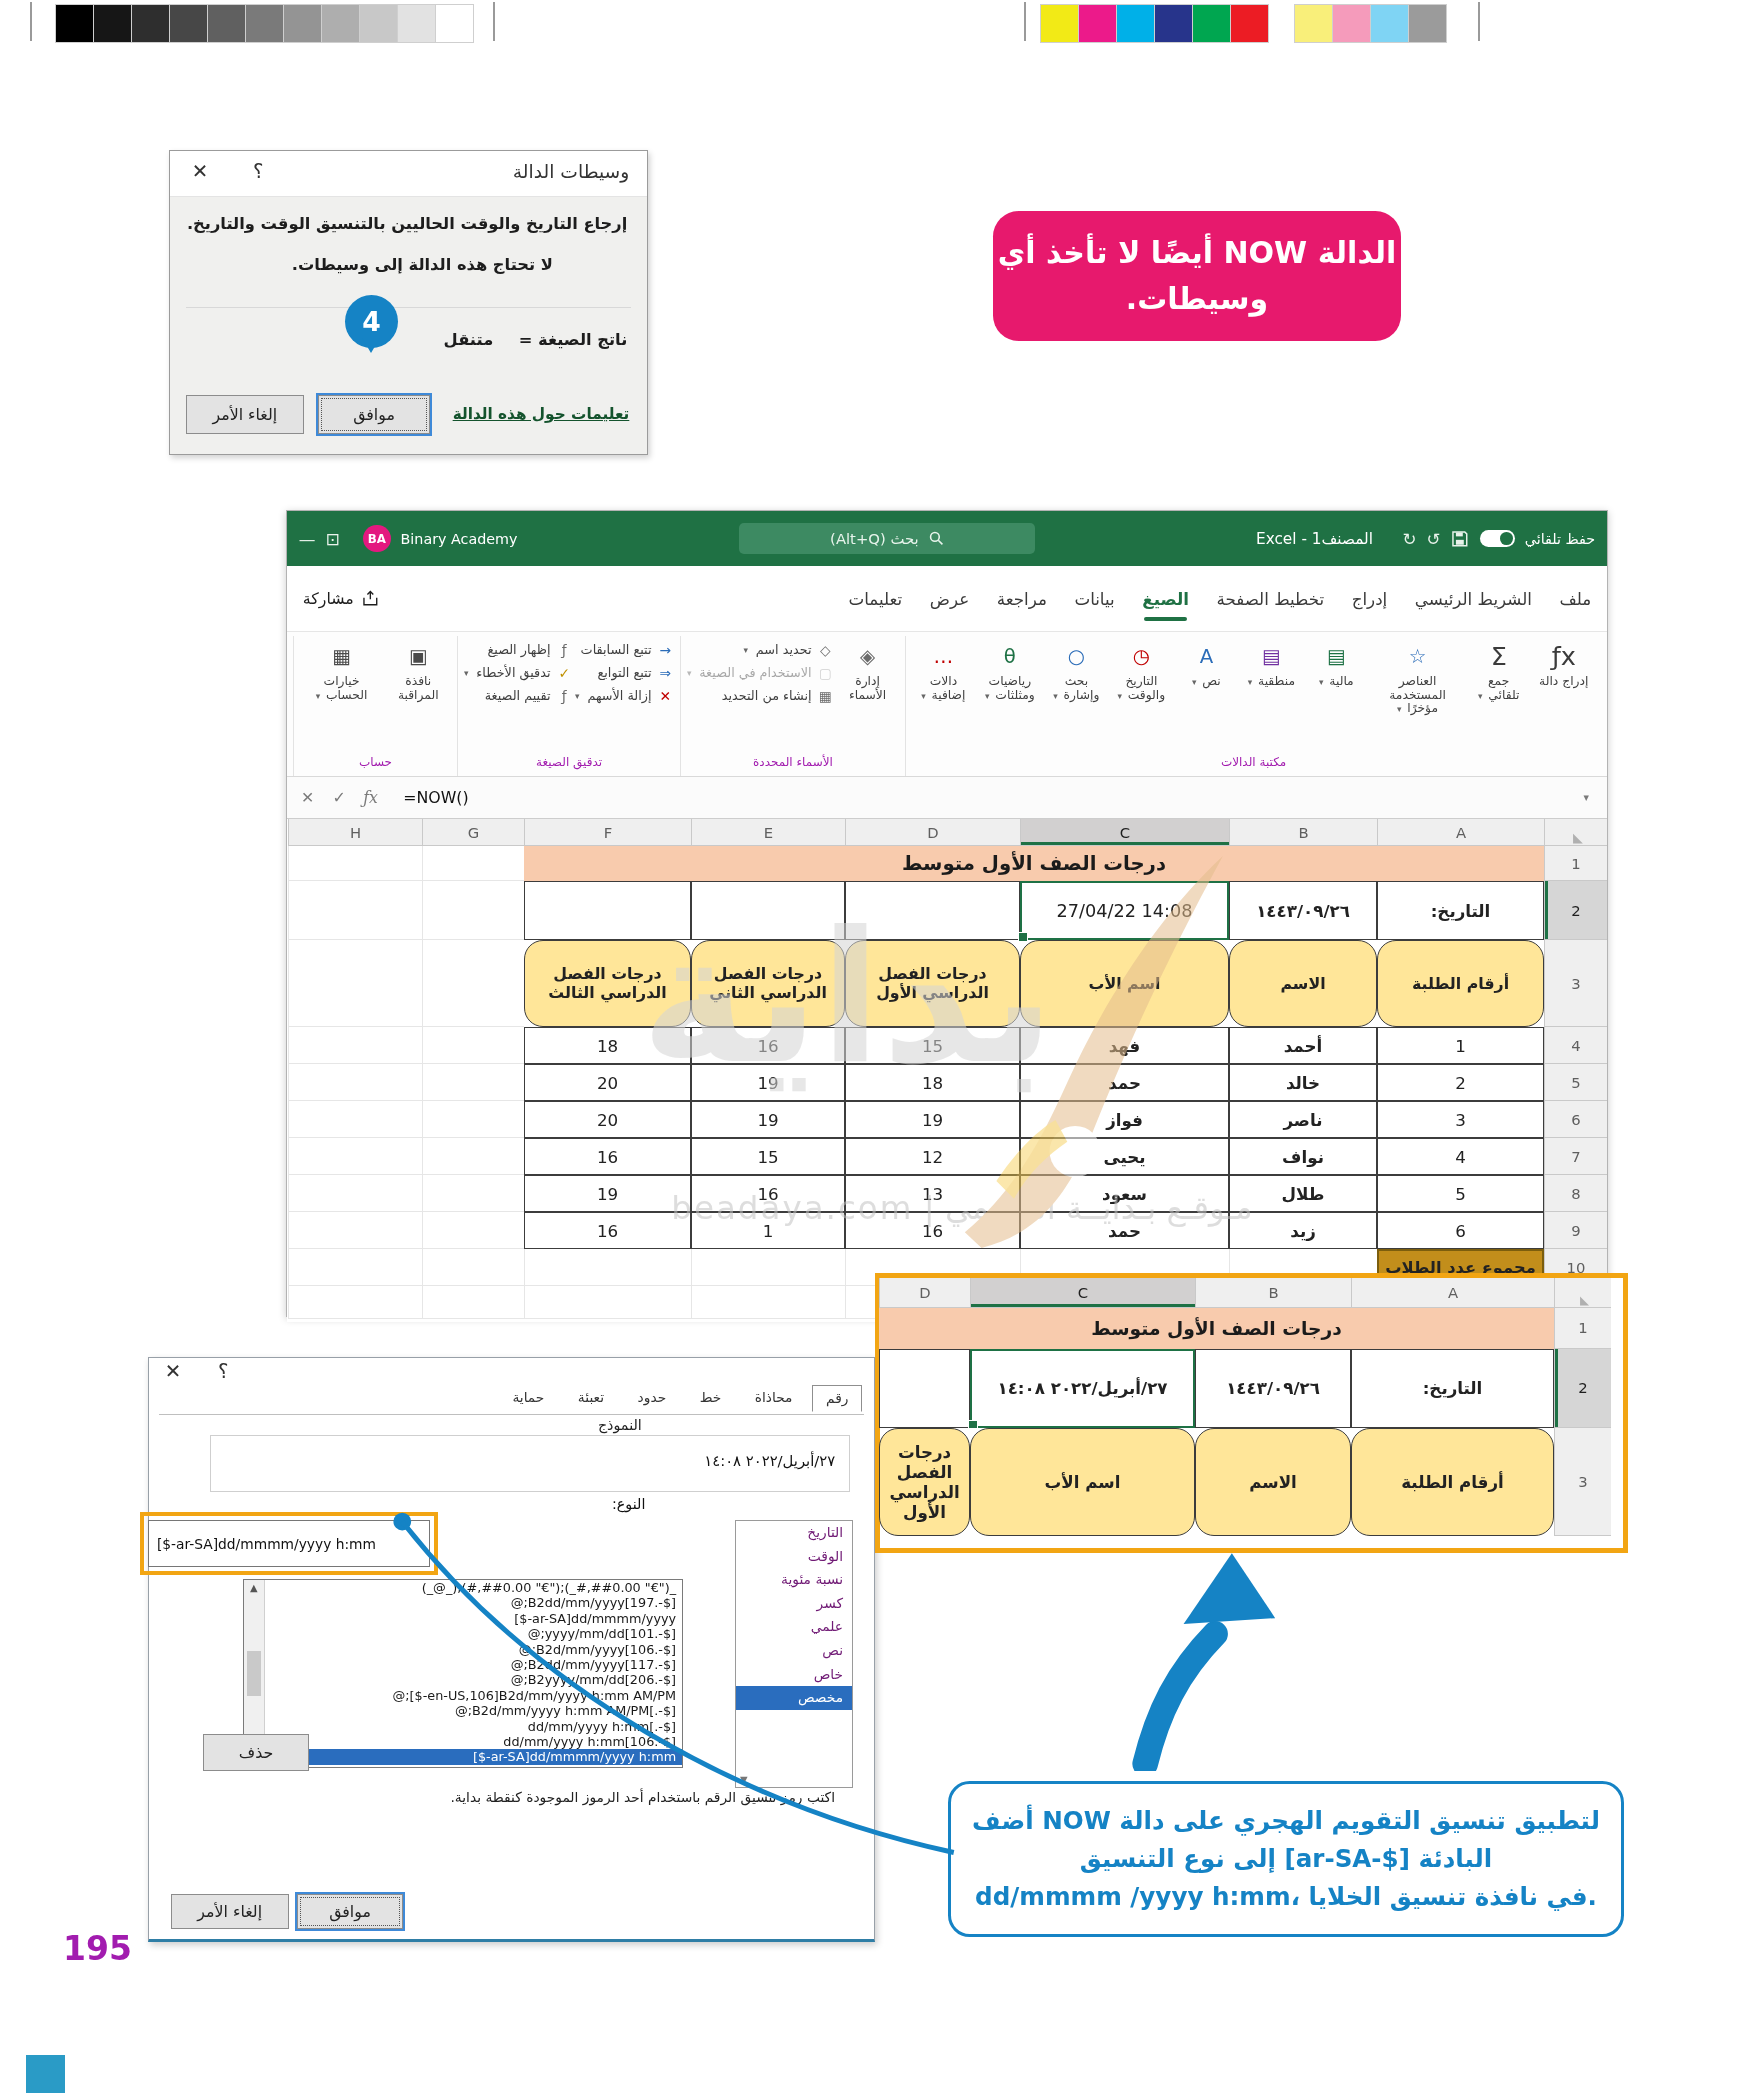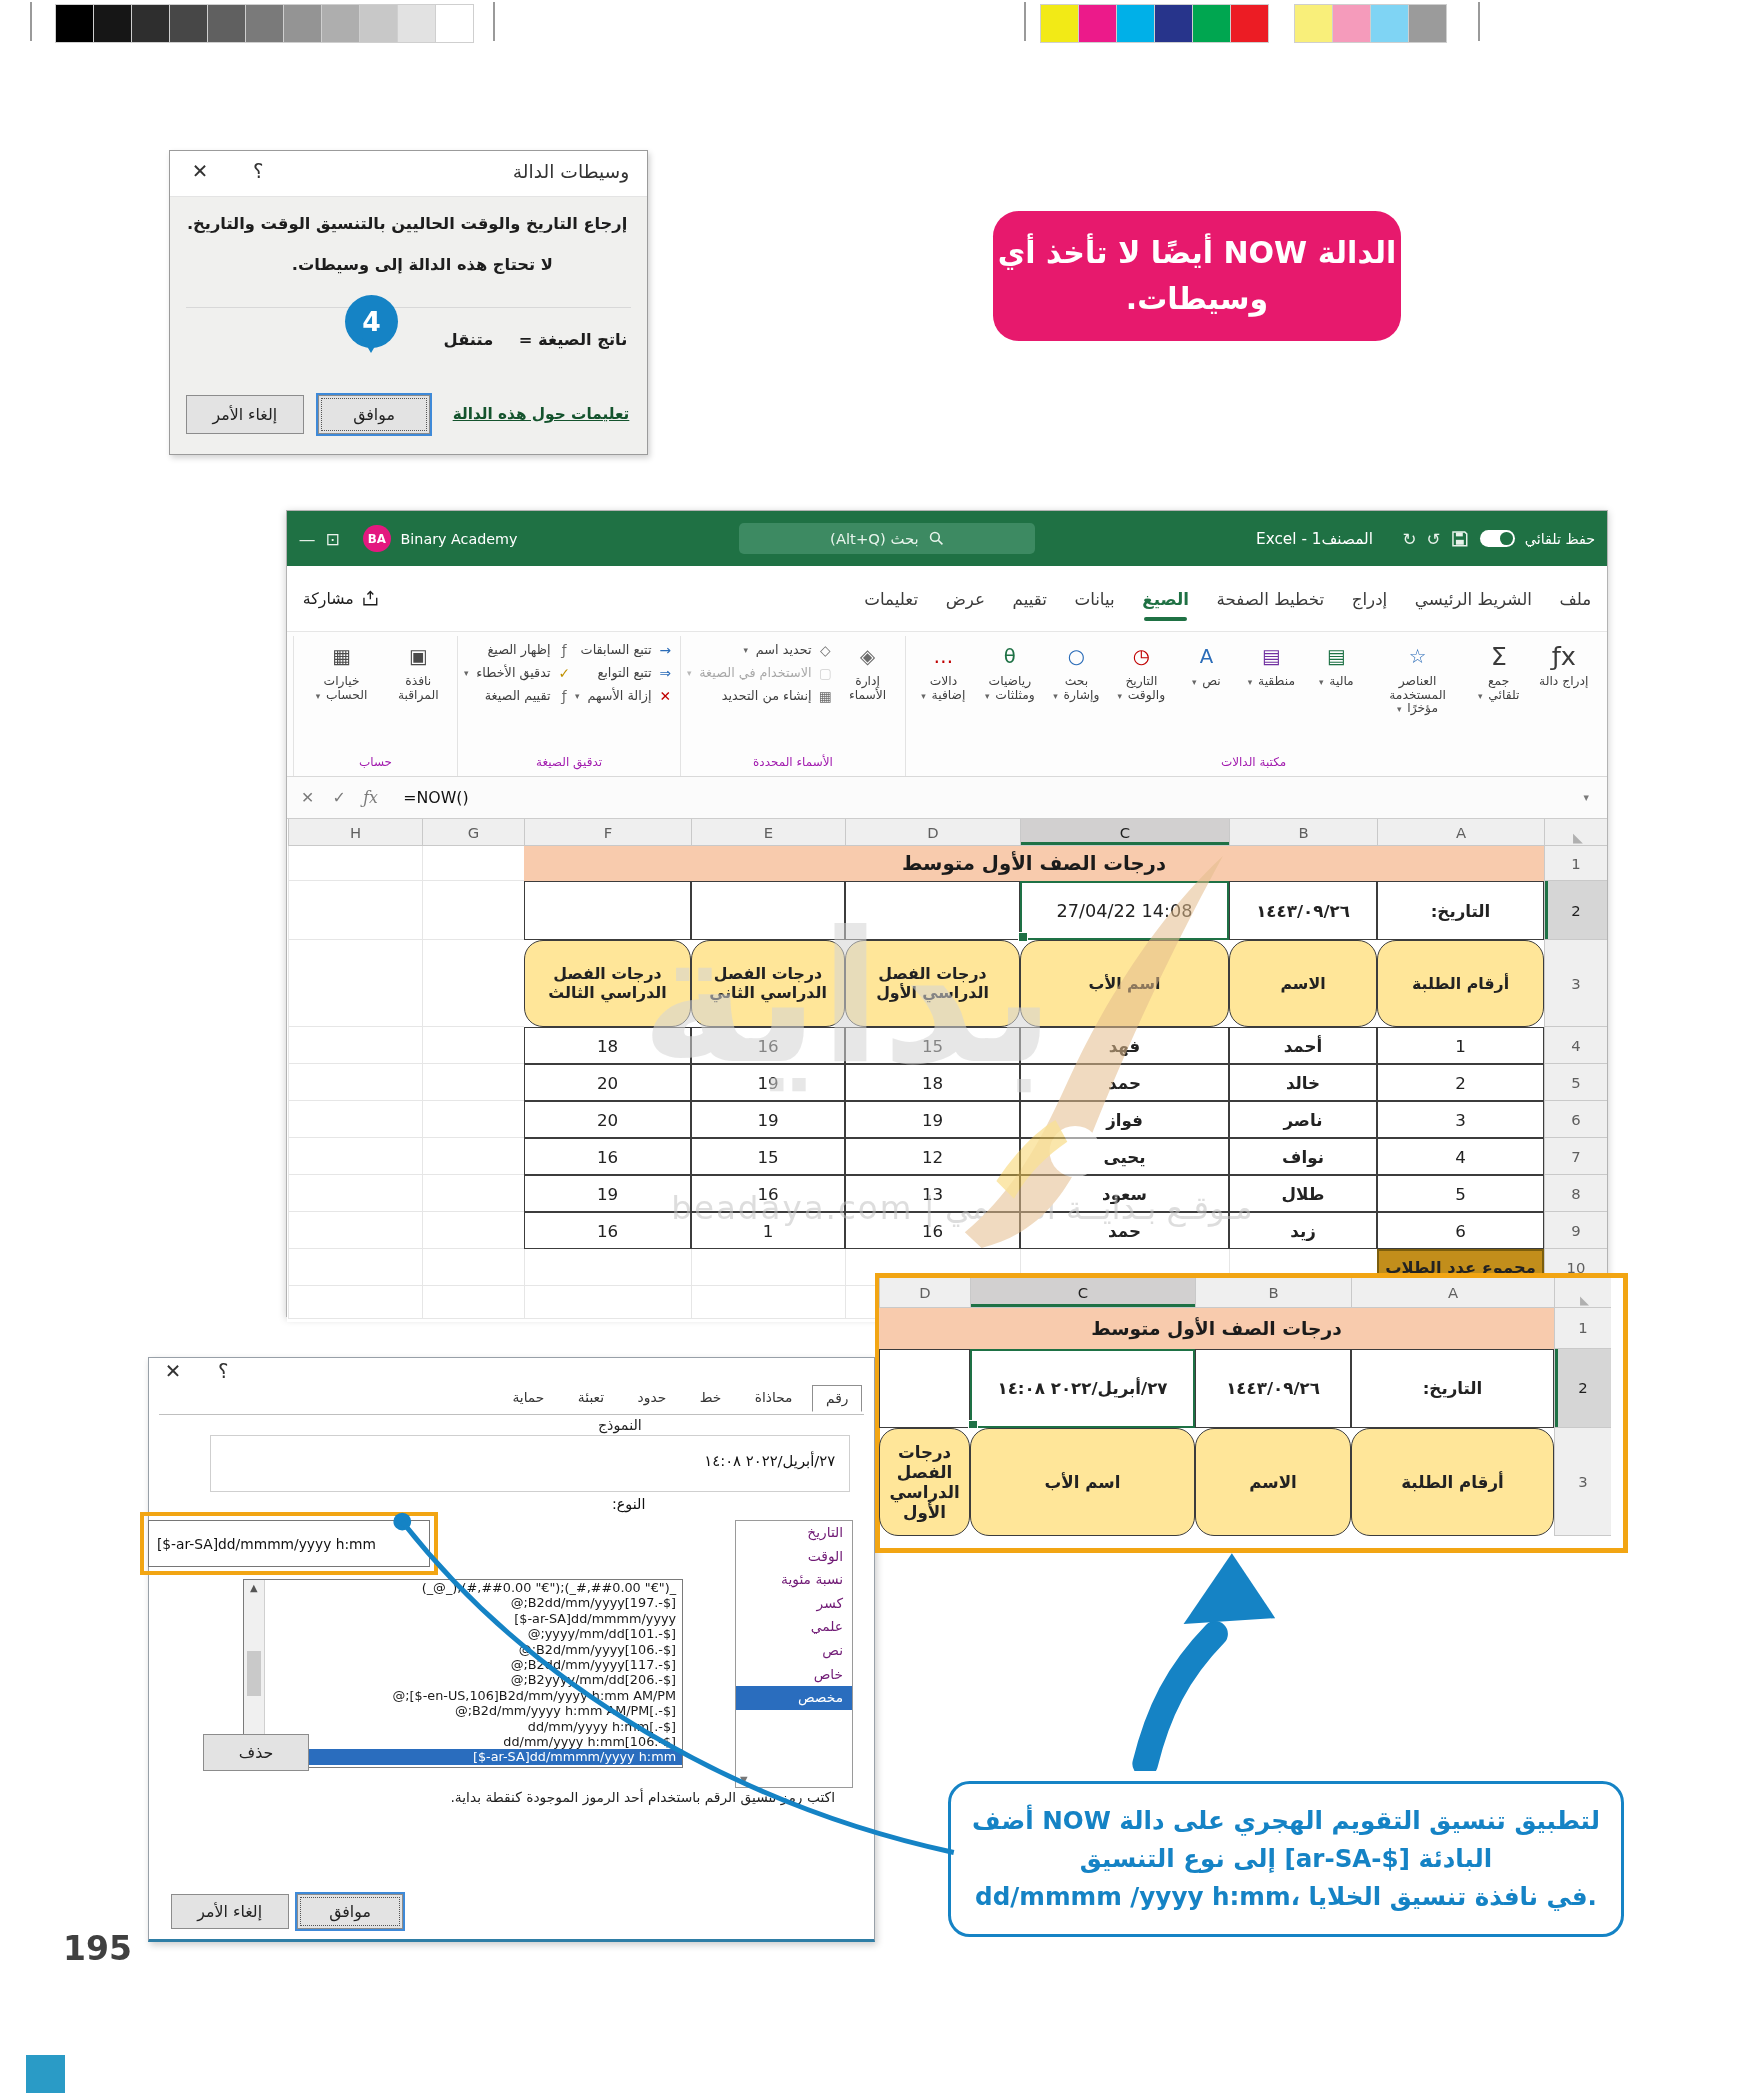--- a/index.html
+++ b/index.html
@@ -117,21 +117,21 @@
   
   #fragment{left:875px;top:1273px;width:743px;height:270px;border:5.9px solid #f2a513;background:#fff;z-index:30;}
   #frag-grid{position:relative;display:grid;direction:rtl;width:731px;height:258px;background:#fff;}
   #frag-grid .cell{font-size:16.7px;}
   
   #bluecall{left:948px;top:1781px;width:670px;height:150px;border:3.9px solid #1583c5;border-radius:21.7px;background:#fff;
             display:flex;flex-direction:column;align-items:center;justify-content:center;z-index:25;}
   #bluecall div{color:#1583c5;font-weight:bold;font-size:24.6px;line-height:1.55;direction:rtl;}
   #bluecall .l3{direction:ltr;}
   svg.overlay{position:absolute;pointer-events:none;z-index:40;}
-  #pagenum{left:63px;top:1929px;font-size:33px;font-weight:bold;color:#404040;}
+  #pagenum{left:63px;top:1929px;font-size:33px;font-weight:bold;color:#a21caf;}
   #cornersq{left:25.6px;top:2055px;width:39px;height:38px;background:#2a9bc6;}
   [data-interactable]{}
 </style>
 </head>
 <body>
 
 <div class="regmark" data-interactable="false" style="left:29.6px;"></div>
 <div class="strip" data-interactable="false" style="left:55px;">
     <div class="sq" data-interactable="false" style="background: rgb(0, 0, 0);"></div>
     <div class="sq" data-interactable="false" style="background: rgb(22, 22, 22);"></div>
@@ -213,21 +213,21 @@
   </div>
 
   <div id="xl-tabsrow" data-interactable="false">
     <div id="xl-tabs" data-interactable="false">
         <div class="xtab" data-interactable="true">ملف</div>
         <div class="xtab" data-interactable="true">الشريط الرئيسي</div>
         <div class="xtab" data-interactable="true">إدراج</div>
         <div class="xtab" data-interactable="true">تخطيط الصفحة</div>
         <div class="xtab active" data-interactable="true">الصيغ</div>
         <div class="xtab" data-interactable="true">بيانات</div>
-        <div class="xtab" data-interactable="true">تقييم</div>
+        <div class="xtab" data-interactable="true">مراجعة</div>
         <div class="xtab" data-interactable="true">عرض</div>
         <div class="xtab" data-interactable="true">تعليمات</div>
       </div>
     <div id="xl-share" data-interactable="true">
       <svg width="16.7" height="16.7" viewBox="0 0 17 17" data-interactable="false">
           <path d="M2 8v7h13V8" fill="none" stroke="#1e1e1e" stroke-width="1.4"></path>
           <path d="M8.5 1.5v8M5.5 4.5l3-3 3 3" fill="none" stroke="#1e1e1e" stroke-width="1.4"></path>
         </svg>
       <span>مشاركة</span>
     </div>

